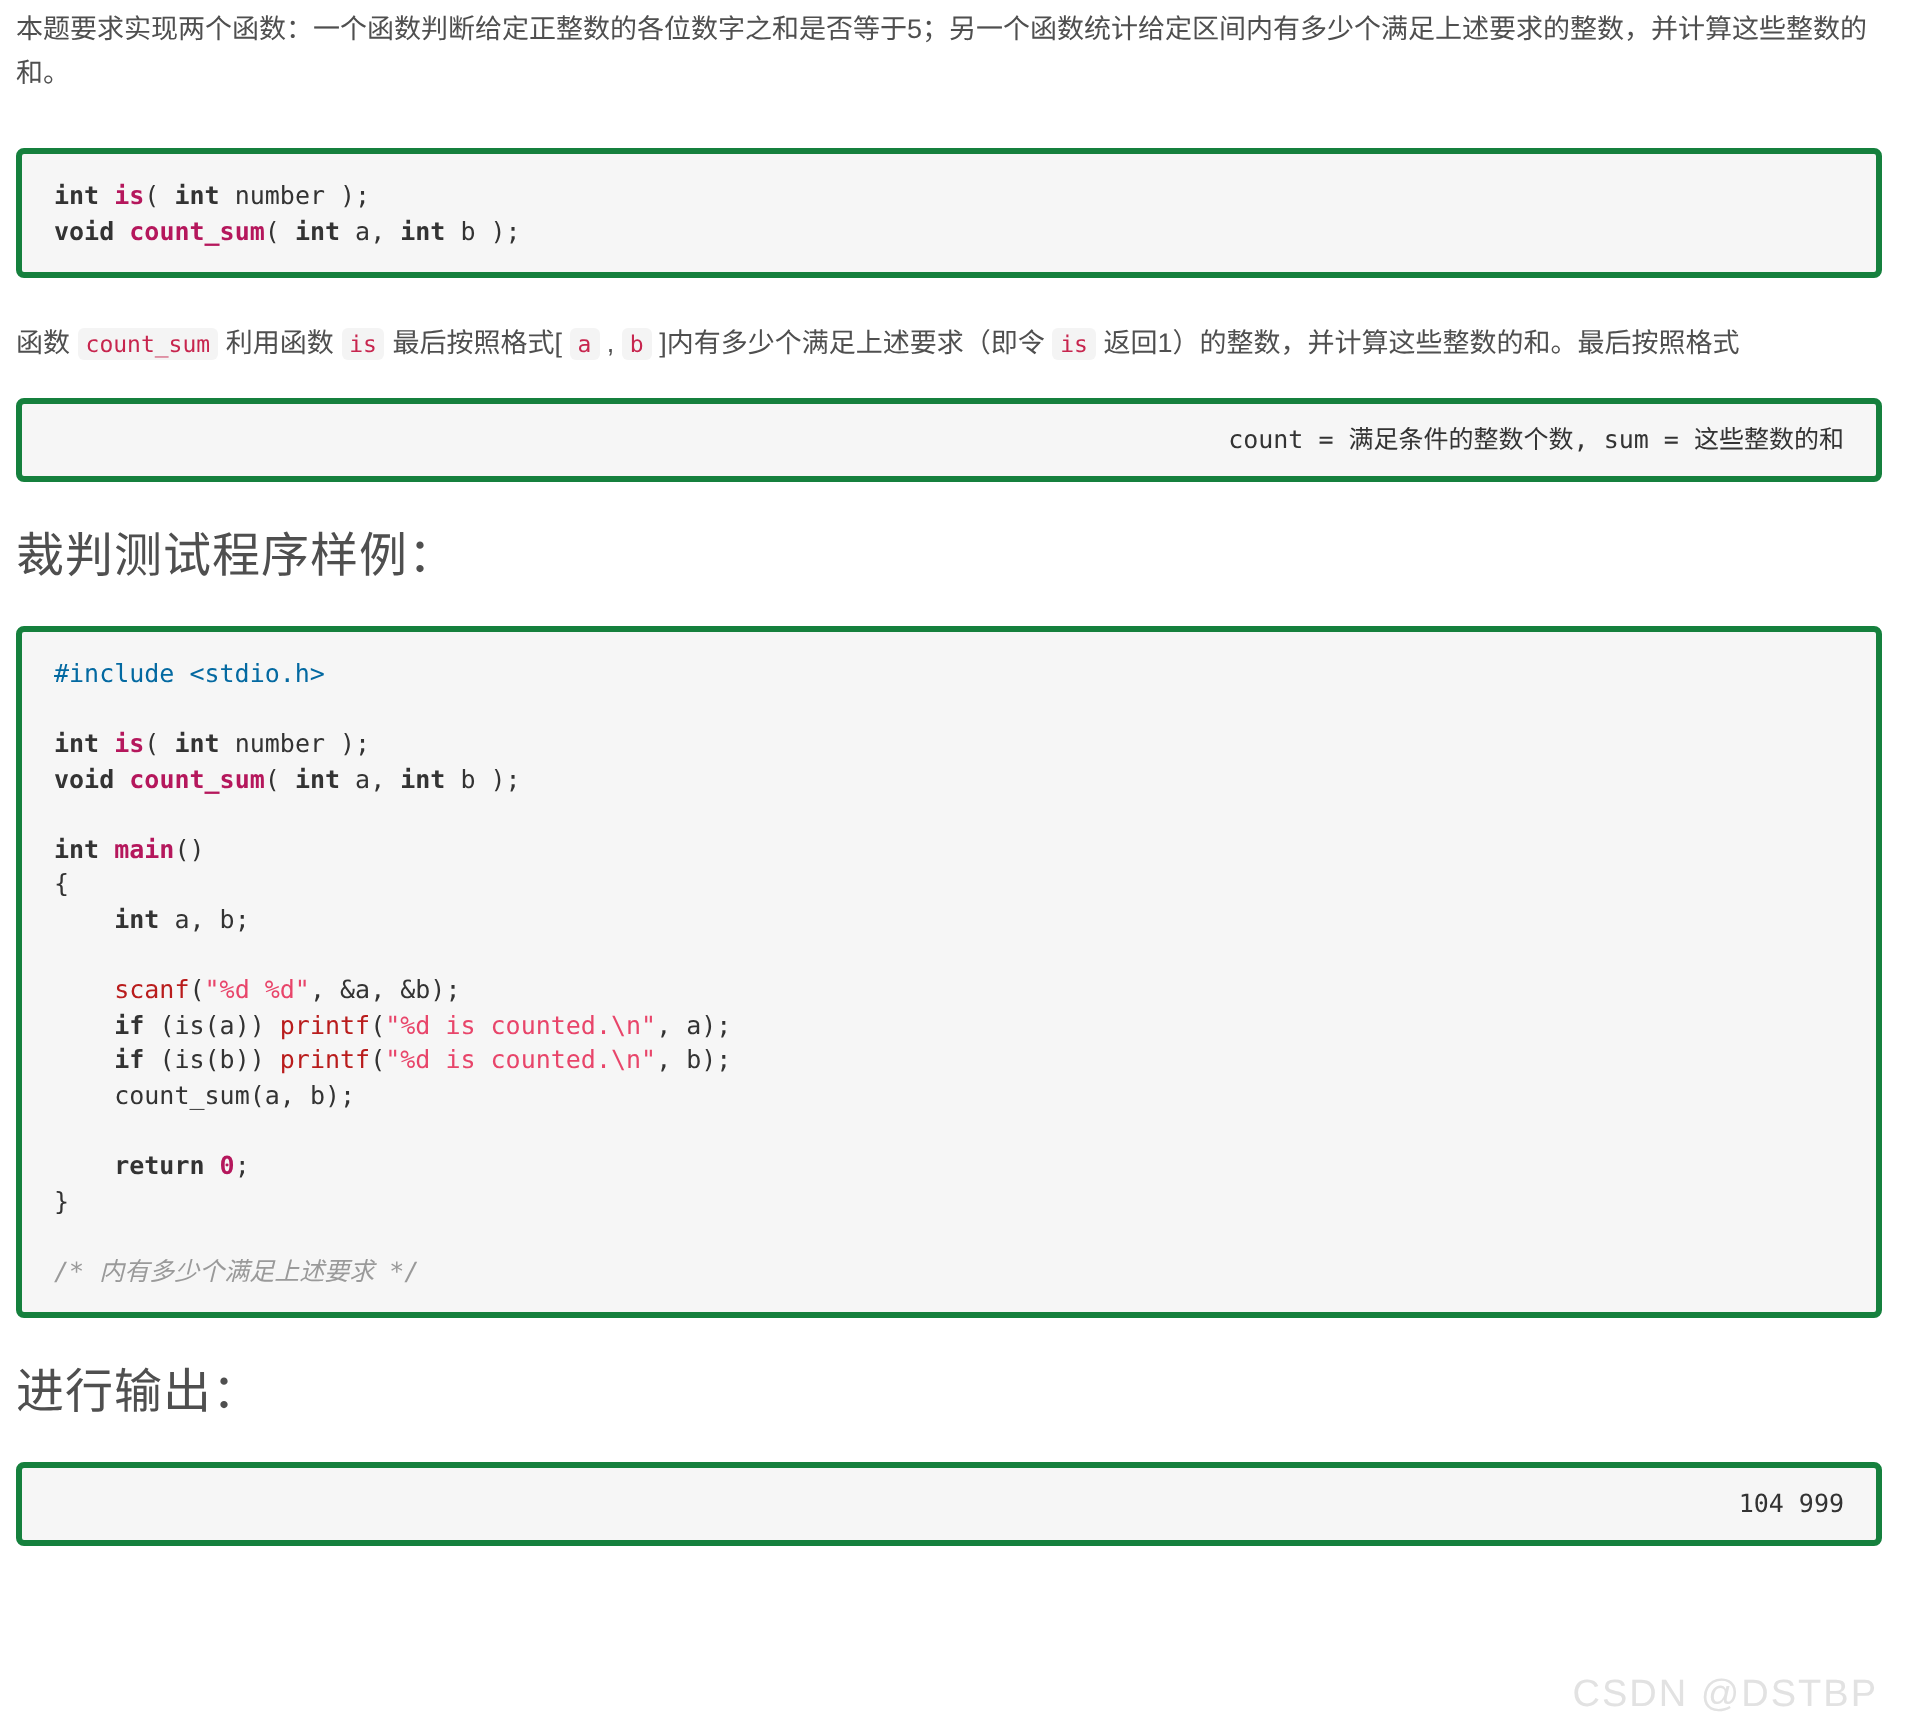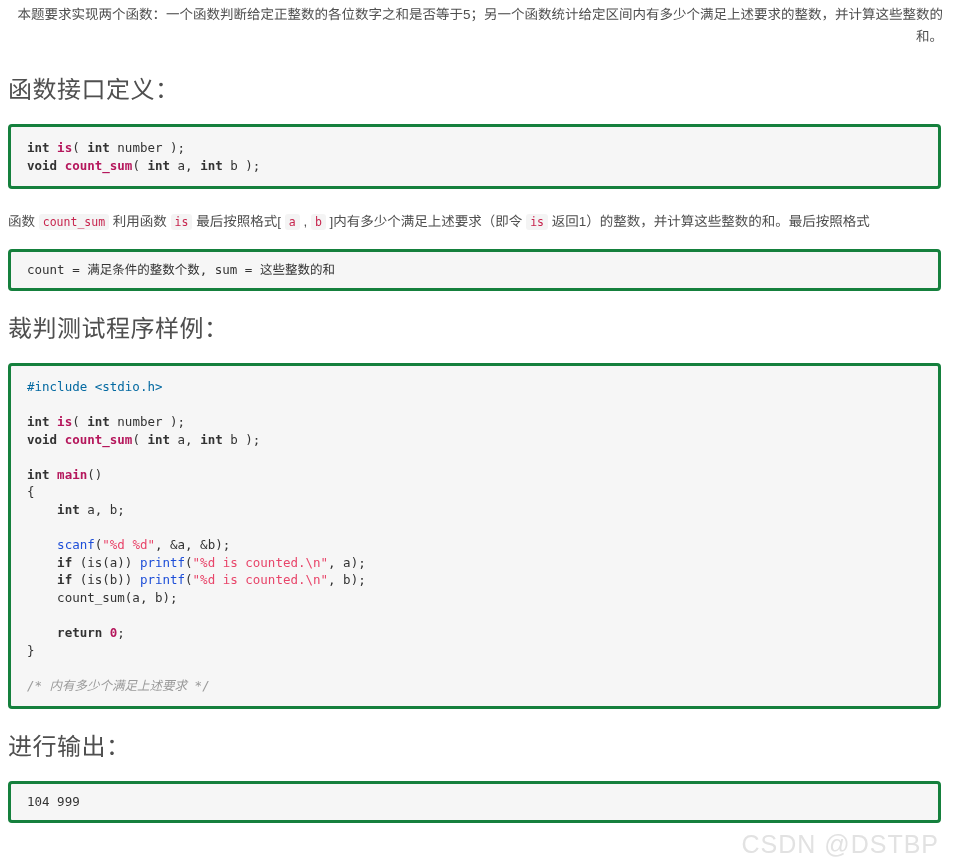--- a/index.html
+++ b/index.html
@@ -25,21 +25,20 @@
   p.para {
     font-size: 13.5px;
     line-height: 22px;
     color: #4f4f4f;
     margin: 0 0 16px 0;
     letter-spacing: 0;
     white-space: normal;
   }
   p.para.first {
     margin: 4px 0 26px 0;
-    text-align: right;
   }
 
   h2.section-title {
     font-size: 24px;
     font-weight: 400;
     color: #4f4f4f;
     margin: 0 0 18px 0;
     line-height: 32px;
     letter-spacing: 0.5px;
   }
@@ -54,62 +53,62 @@
     font-size: 12.5px;
     line-height: 17.6px;
     color: #333333;
     overflow: hidden;
     white-space: pre;
     box-sizing: border-box;
     width: 933px;
   }
   pre.codeblock.single {
     padding: 9px 16px;
+    text-align: right;
   }
 
   code.inline {
     font-family: "DejaVu Sans Mono", "Liberation Mono", monospace;
     font-size: 11.5px;
     background: #f4f4f4;
     color: #c7254e;
     padding: 1px 4px;
     border-radius: 3px;
     white-space: nowrap;
   }
 
   
   .tk-pre   { color: #0369a1; }              
   .tk-kw    { color: #333333; font-weight: bold; }   
   .tk-fn    { color: #b5175c; font-weight: bold; }   
-  .tk-call  { color: #1d4ed8; }              
+  .tk-call  { color: #b91c1c; }              
   .tk-str   { color: #e8456a; }              
   .tk-num   { color: #b5175c; font-weight: bold; }   
   .tk-plain { color: #333333; }
   .tk-cmt   { color: #9a9a9a; font-style: italic; }  
 
   .watermark {
     position: absolute;
     right: 14px;
     bottom: 6px;
-    font-size: 25px;
+    font-size: 19px;
     color: #e2e2e2;
     font-family: "Liberation Sans", "DejaVu Sans", sans-serif;
     letter-spacing: 1px;
     user-select: none;
     pointer-events: none;
   }
 </style>
 </head>
 <body>
 
 <div class="page">
 
   <p class="para first">本题要求实现两个函数：一个函数判断给定正整数的各位数字之和是否等于5；另一个函数统计给定区间内有多少个满足上述要求的整数，并计算这些整数的和。</p>
 
-  <h2 class="section-title">函数接口定义：</h2>
 
   <pre class="codeblock"><span class="tk-kw">int</span> <span class="tk-fn">is</span><span class="tk-plain">( </span><span class="tk-kw">int</span><span class="tk-plain"> number );</span>
 <span class="tk-kw">void</span> <span class="tk-fn">count_sum</span><span class="tk-plain">( </span><span class="tk-kw">int</span><span class="tk-plain"> a, </span><span class="tk-kw">int</span><span class="tk-plain"> b );</span></pre>
 
 
   <p class="para"><span>函数 </span><code class="inline">count_sum</code><span> 利用函数 </span><code class="inline">is</code><span> 最后按照格式[ </span><code class="inline">a</code><span> , </span><code class="inline">b</code><span> ]内有多少个满足上述要求（即令 </span><code class="inline">is</code><span> 返回1）的整数，并计算这些整数的和。最后按照格式</span></p>
 
   <pre class="codeblock single">count = 满足条件的整数个数, sum = 这些整数的和</pre>
 
 

